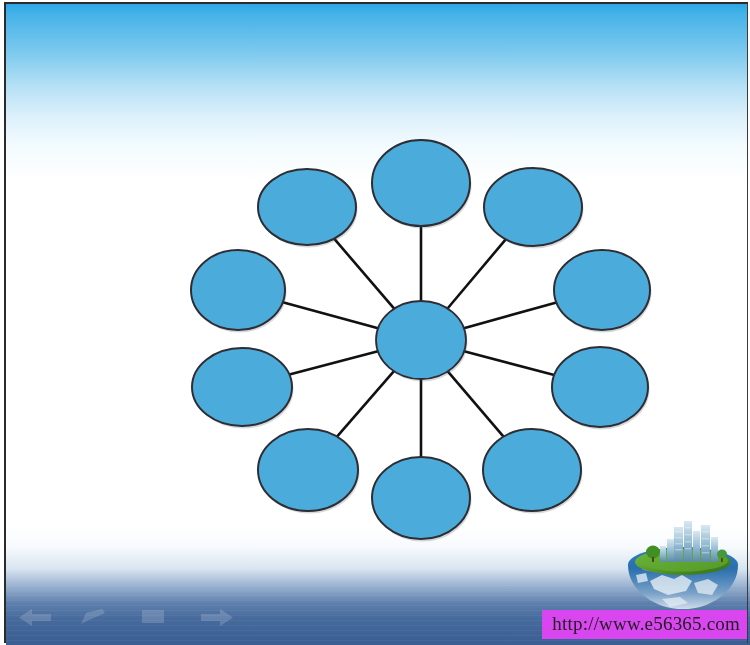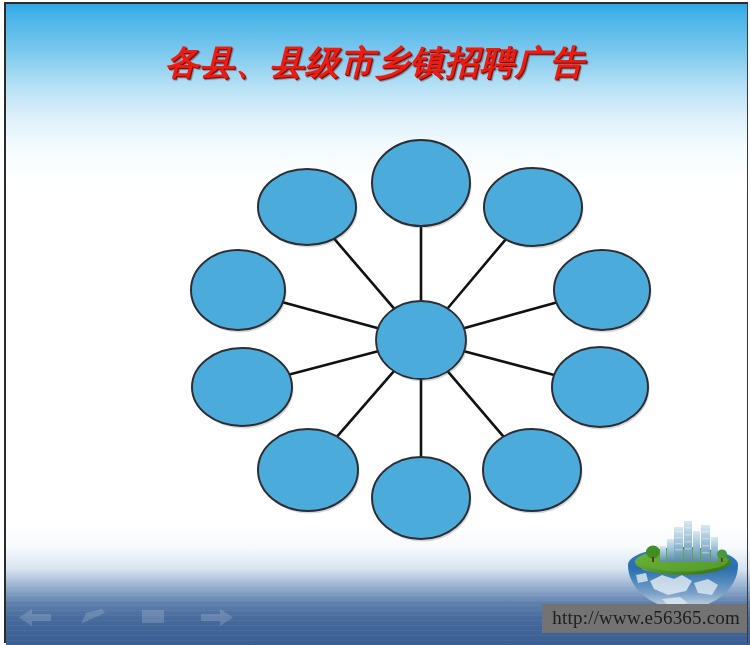--- a/index.html
+++ b/index.html
@@ -136,23 +136,23 @@
     bottom: 30px;
     width: 122px;
     height: 96px;
     z-index: 25;
   }
 
   
   #watermark {
     position: absolute;
     right: 2px;
-    bottom: 12px;
+    bottom: 6px;
     z-index: 30;
-    background: #737373;
+    background: #d946ef;
     padding: 3px 8px 4px 10px;
     font-family: "Liberation Serif", "DejaVu Serif", serif;
     font-size: 19px;
     color: #1d1d1d;
     letter-spacing: 0.2px;
     white-space: nowrap;
   }
 </style>
 </head>
 <body>
@@ -170,21 +170,20 @@
   <svg class="water-arrow" style="left:78px; bottom:18px;" width="30" height="20" viewBox="0 0 30 20">
     <polygon points="3,17 8,6 24,2 27,6 11,13" fill="#ffffff"></polygon>
   </svg>
   <svg class="water-arrow" style="left:140px; bottom:19px;" width="26" height="18" viewBox="0 0 26 18">
     <rect x="2" y="2" width="22" height="13" fill="#ffffff"></rect>
   </svg>
   <svg class="water-arrow" style="left:200px; bottom:18px;" width="34" height="20" viewBox="0 0 34 20">
     <polygon points="20,2 20,7 1,7 1,14 20,14 20,19 33,10.5" fill="#ffffff"></polygon>
   </svg>
 
-  <div id="title">各县、县级市乡镇招聘广告</div>
 
   <svg id="diagram" viewBox="0 0 750 645" preserveAspectRatio="none">
     <g id="spokes">
         <line x1="421" y1="301" x2="421" y2="226" stroke="#111111" stroke-width="2.6" stroke-linecap="butt"></line>
         <line x1="447.5283573805622" y1="308.4975756105824" x2="505.7188818992684" y2="239.3963277446188" stroke="#111111" stroke-width="2.6" stroke-linecap="butt"></line>
         <line x1="463.87471473475193" y1="328.15615615062103" x2="556.4380919863864" y2="302.5861624346999" stroke="#111111" stroke-width="2.6" stroke-linecap="butt"></line>
         <line x1="464.06687640161533" y1="351.3080625188599" x2="554.2187645242394" y2="374.9792286739623" stroke="#111111" stroke-width="2.6" stroke-linecap="butt"></line>
         <line x1="447.7679352434633" y1="371.3498340689209" x2="503.51518417310103" y2="436.63940488741565" stroke="#111111" stroke-width="2.6" stroke-linecap="butt"></line>
         <line x1="421" y1="379" x2="421" y2="457" stroke="#111111" stroke-width="2.6" stroke-linecap="butt"></line>
         <line x1="393.92338410128644" y1="371.1500890870156" x2="337.0210098594787" y2="436.61299750679444" stroke="#111111" stroke-width="2.6" stroke-linecap="butt"></line>

